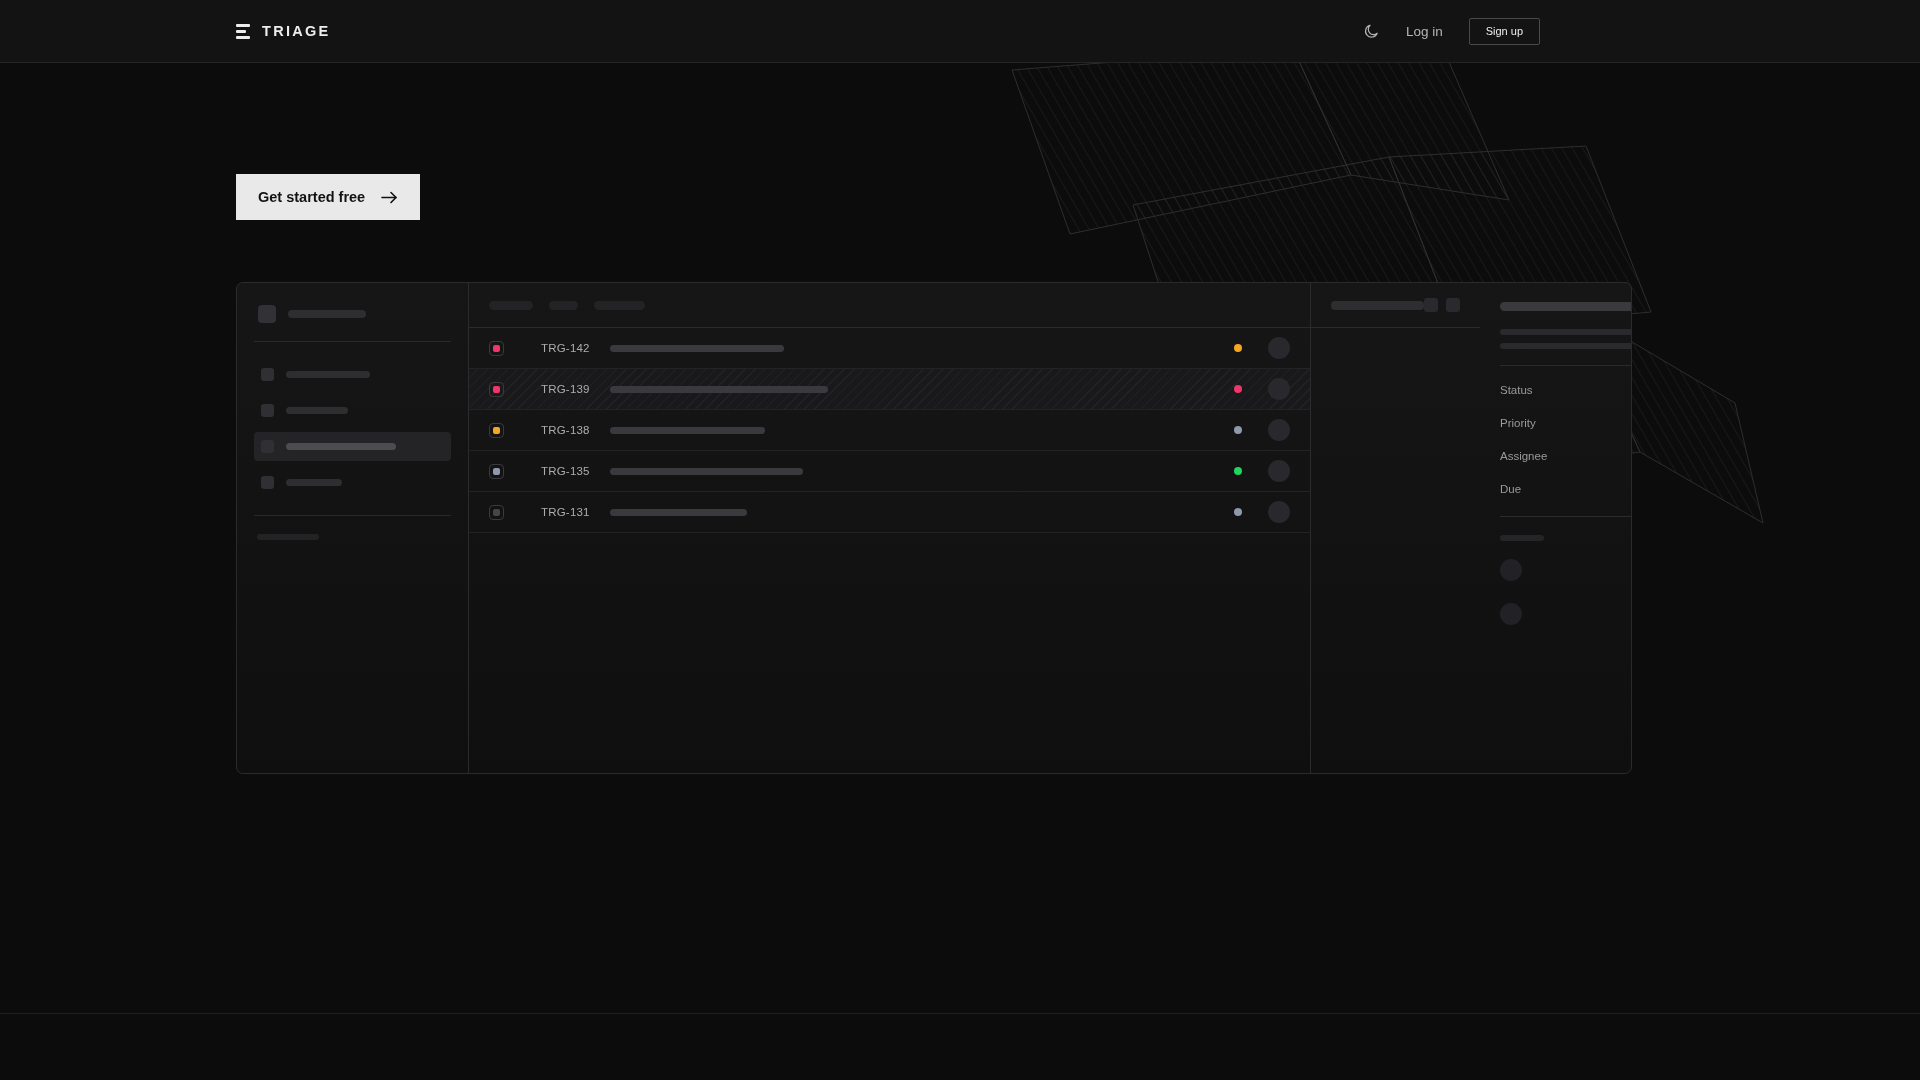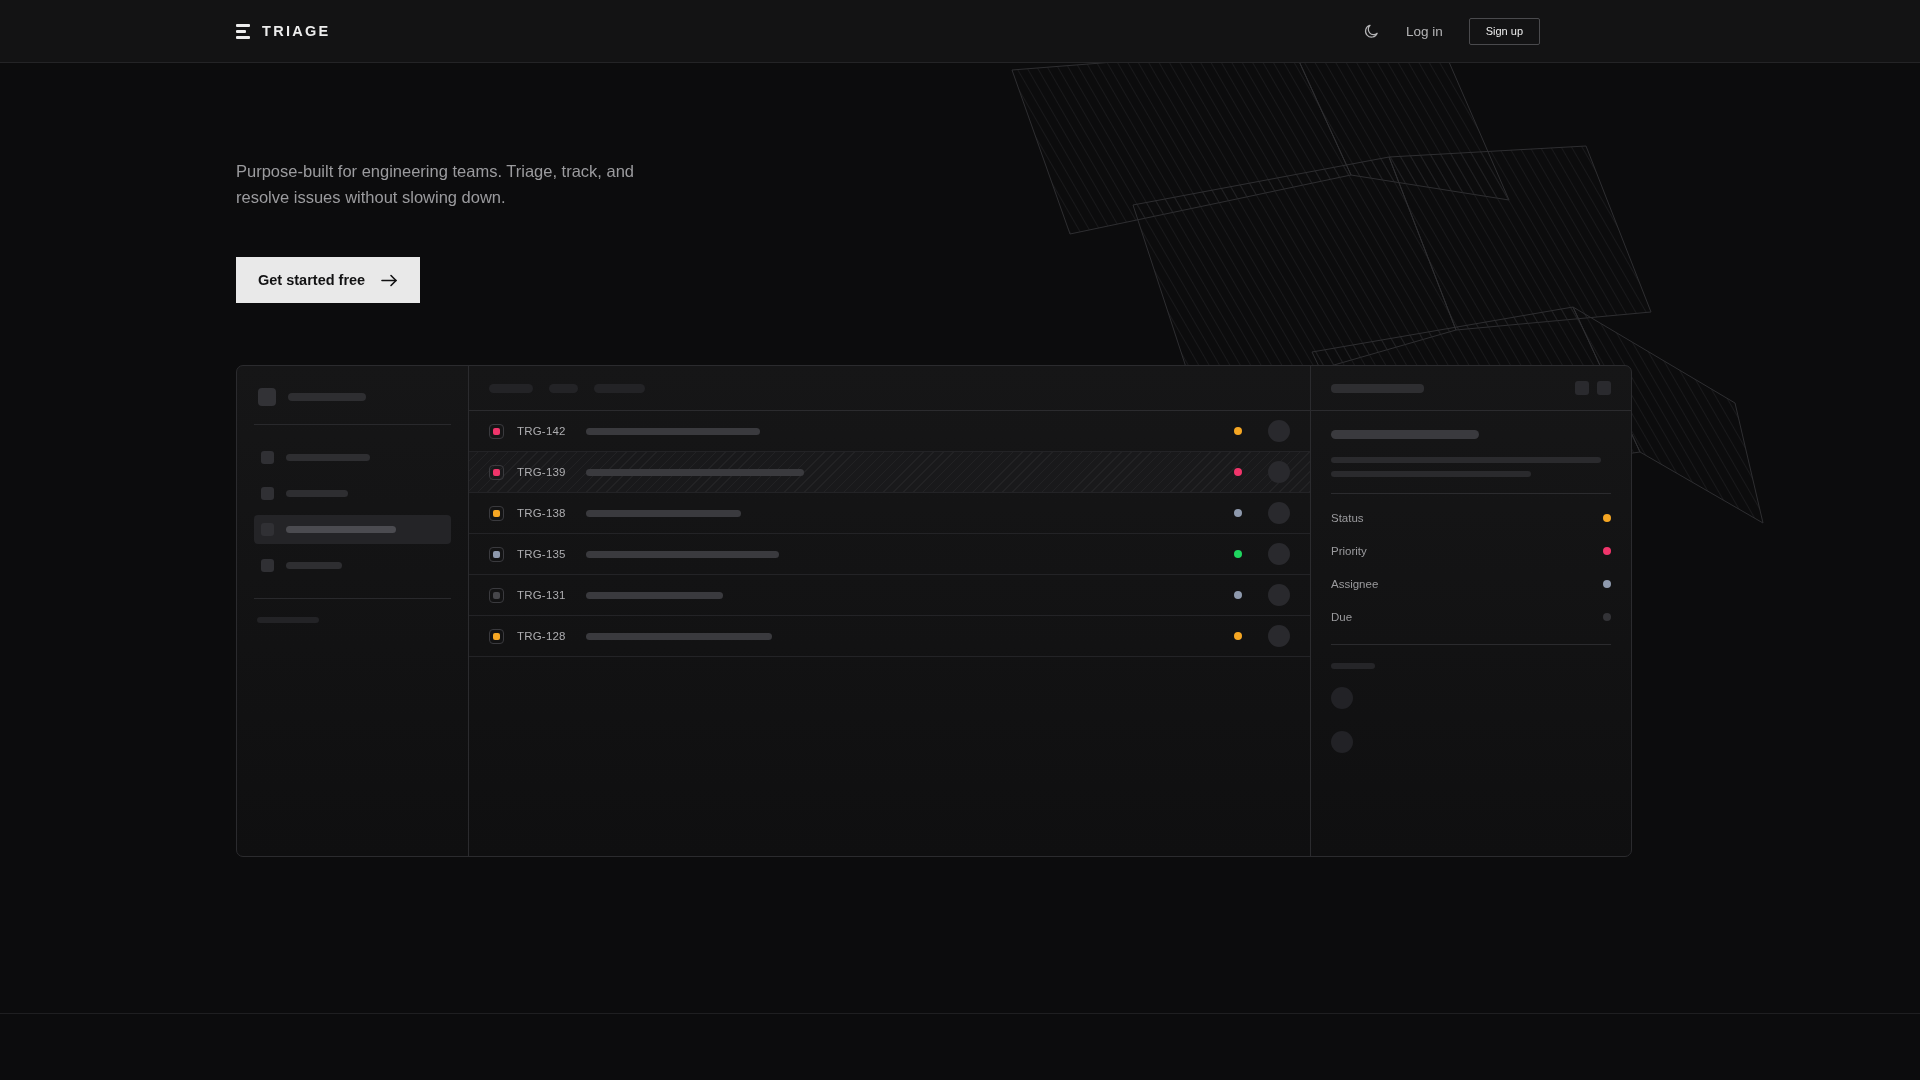--- a/index.html
+++ b/index.html
@@ -90,28 +90,28 @@
   .row {
     height:41px; display:flex; align-items:center; gap:13px;
     padding:0 20px; border-bottom:1px solid #232326; position:relative;
   }
   .row.striped {
     background-image:repeating-linear-gradient(-45deg, rgba(255,255,255,.040) 0 1px, transparent 1px 7px);
     background-color:#19191b;
   }
   .prio { width:15px; height:15px; border-radius:4px; border:1px solid #3a3a3e; display:flex; align-items:center; justify-content:center; flex:none; }
   .prio i { width:7px; height:7px; border-radius:2px; display:block; }
-  .rid { font-size:11.5px; color:#adadb0; letter-spacing:.2px; width:56px; flex:none; }
+  .rid { font-size:11.5px; color:#adadb0; letter-spacing:.2px; width:56px; flex:none;margin-left:24px; }
   .rtitle { height:7px; border-radius:4px; background:#3a3a3e; }
   .rspacer { flex:1; }
   .rstatus { width:8px; height:8px; border-radius:50%; flex:none; }
   .ravatar { width:22px; height:22px; border-radius:50%; background:#29292d; margin-left:13px; flex:none; }
 
   
-  .mk-detail { width:320px; flex:none; display:flex; flex-direction:column; }
+  .mk-detail { width:320px; flex:none; display:flex; flex-direction:row; }
   .mk-detail-head { height:45px; border-bottom:1px solid #2b2b2e; display:flex; align-items:center; justify-content:space-between; padding:0 20px; }
   .mk-detail-head .bar { width:93px; height:9px; background:#2e2e31; }
   .icon-btns { display:flex; gap:8px; }
   .icon-btn { width:14px; height:14px; border-radius:3px; background:#2a2a2e; }
   .mk-detail-body { padding:19px 20px 0 20px; }
   .d-title { height:9px; width:148px; border-radius:5px; background:#3a3a3e; margin-bottom:18px; }
   .d-line { height:6px; border-radius:4px; background:#2a2a2d; margin-bottom:8px; }
   .d-div { height:1px; background:#2b2b2e; margin:16px 0 18px 0; }
   .meta { display:flex; align-items:center; justify-content:space-between; margin-bottom:21px; }
   .meta span { font-size:11.5px; color:#9a9a9d; }
@@ -157,22 +157,20 @@
           <path d="M20 14.5A8.5 8.5 0 1 1 10 3.2a6.8 6.8 0 0 0 10 11.3z"></path>
         </svg>
       </span>
       <a class="login">Log in</a>
       <button class="signup">Sign up</button>
     </div>
   </div>
 </div>
 
 <div class="hero">
-  <p class="sub">Purpose-built for engineering teams. Triage, track, and
-resolve issues without slowing down.</p>
   <button class="cta">
     <span>Get started free</span>
     <span>
       <svg width="17" height="13" viewBox="0 0 17 13" fill="none" stroke="#121213" stroke-width="1.6" stroke-linecap="round" stroke-linejoin="round">
         <line x1="1" y1="6.5" x2="15" y2="6.5"></line>
           <polyline points="10,1.5 15,6.5 10,11.5"></polyline>
       </svg>
     </span>
   </button>
 </div>
@@ -260,30 +258,20 @@
           <span class="ravatar"></span>
         </div>
         <div class="row">
           <span class="prio">
             <i style="background:#46464a"></i>
           </span>
           <span class="rid">TRG-131</span>
           <span class="rtitle" style="width:137px"></span>
           <span class="rspacer"></span>
           <span class="rstatus" style="background:#8e99ad"></span>
-          <span class="ravatar"></span>
-        </div>
-        <div class="row">
-          <span class="prio">
-            <i style="background:#f5a623"></i>
-          </span>
-          <span class="rid">TRG-128</span>
-          <span class="rtitle" style="width:186px"></span>
-          <span class="rspacer"></span>
-          <span class="rstatus" style="background:#f5a623"></span>
           <span class="ravatar"></span>
         </div>
       </div>
   </div>
 
   <div class="mk-detail">
     <div class="mk-detail-head">
       <span class="bar"></span>
       <span class="icon-btns">
         <span class="icon-btn"></span>

